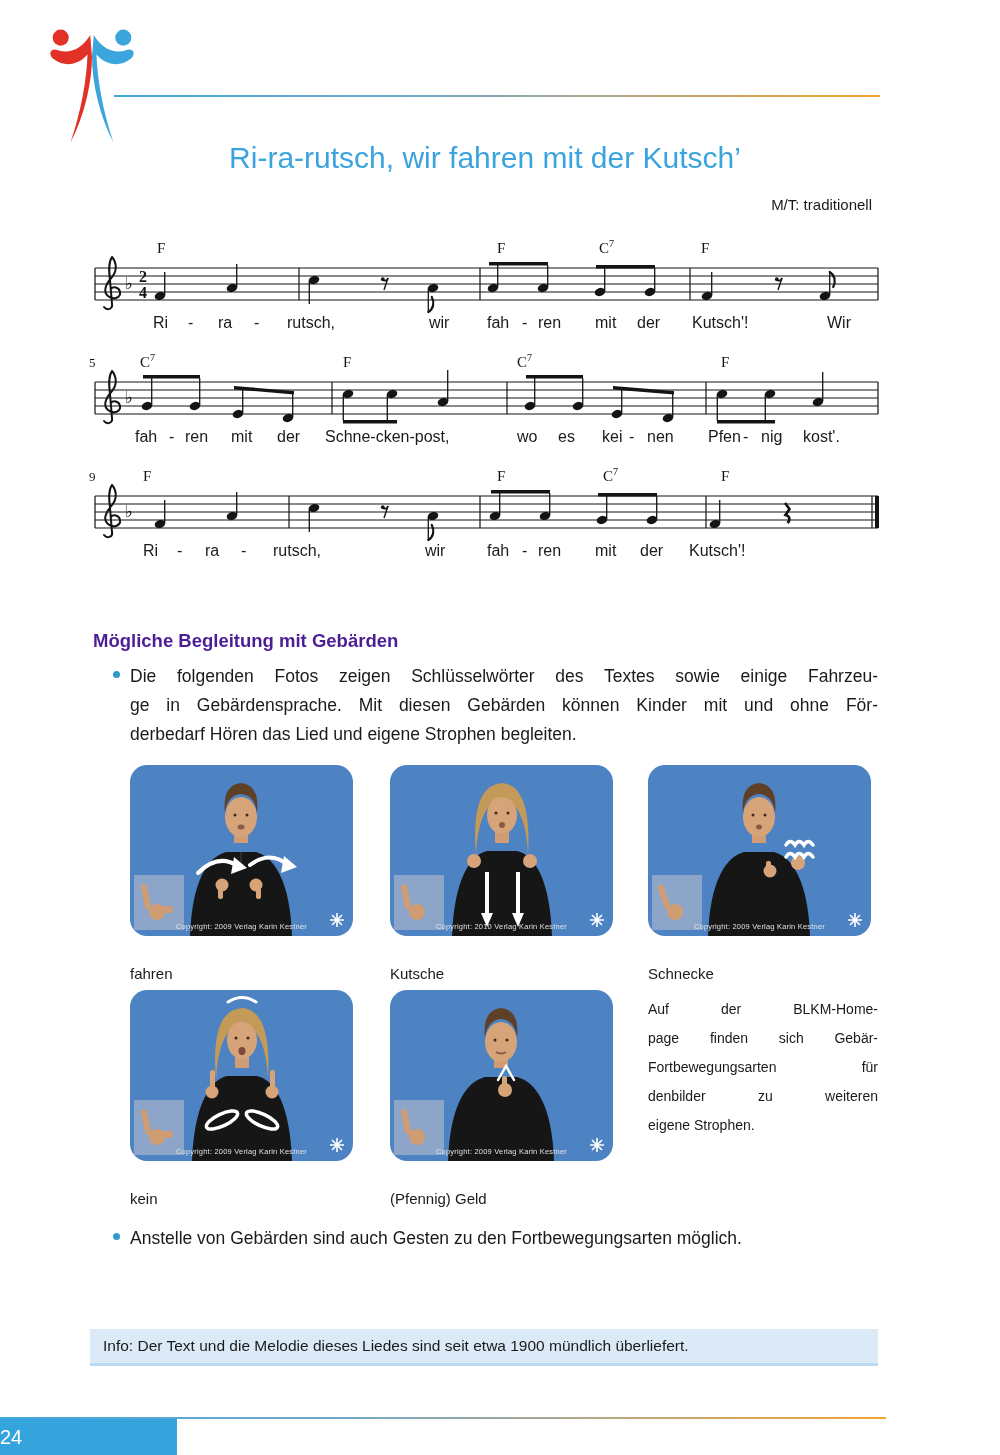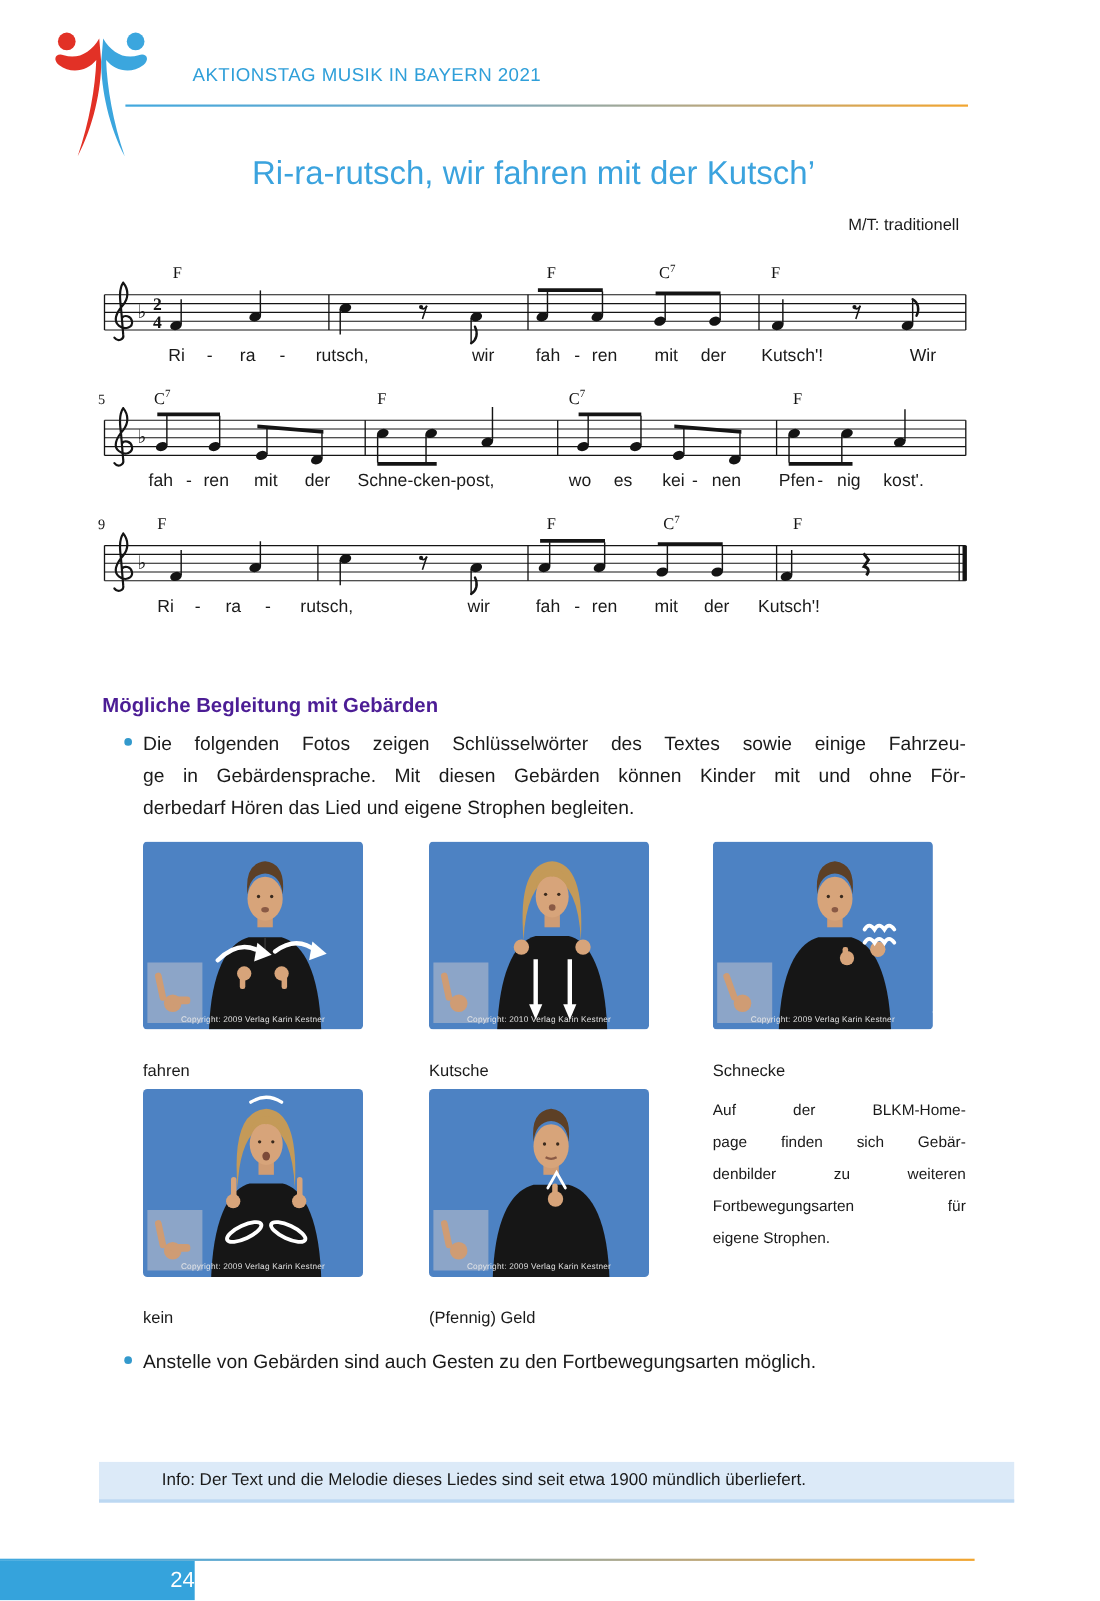--- a/index.html
+++ b/index.html
@@ -12,49 +12,48 @@
     background:linear-gradient(90deg,#41a8de 0%,#74a9c6 40%,#b9a77e 70%,#f2a52f 100%);}
   .song-title{left:0;top:141px;width:970px;text-align:center;font-size:30px;color:#3ba3de;}
   .credit{left:0;top:196px;width:872px;text-align:right;font-size:15px;color:#1a1a1a;}
   
   .sec-heading{left:93px;top:630px;font-size:18.5px;font-weight:bold;color:#4c1d95;}
   .bullet-dot{width:7px;height:7px;border-radius:50%;background:#3399cc;}
   .para{font-size:17.5px;line-height:29px;color:#1a1a1a;}
   .jline{text-align:justify;text-align-last:justify;}
   .side-para{font-size:14px;line-height:29px;}
   
-  .photo{position:absolute;width:200px;height:171px;border-radius:4px;overflow:hidden;}
+  .photo{position:absolute;width:223px;height:171px;border-radius:17px;overflow:hidden;}
   .photo svg{display:block;}
   .photo-copy{position:absolute;left:0;bottom:5px;width:100%;text-align:center;
     font-size:7.5px;color:#e9e9e9;opacity:.95;letter-spacing:.2px;}
   .caption{position:absolute;font-size:15px;color:#1a1a1a;margin-top:23px;}
   
   .info-box{left:90px;top:1329px;width:788px;height:34px;background:#dceaf8;
-    border-bottom:3px solid #bcd8f2;display:flex;align-items:center;padding-left:44px;}
+    border-bottom:3px solid #bcd8f2;display:flex;align-items:center;}
   .info-box span{padding-left:13px;font-size:15.5px;color:#1a1a1a;}
   
   .footer-rule{left:0;top:1417px;width:886px;height:2px;
     background:linear-gradient(90deg,#41a8de 0%,#74a9c6 40%,#b9a77e 70%,#f2a52f 100%);}
   .page-num-box{left:0;top:1419px;width:177px;height:36px;background:#35a3dc;
-    color:#fff;font-size:20px;display:flex;align-items:center;justify-content:flex-end;}
+    color:#fff;font-size:20px;display:flex;align-items:center;justify-content:flex-start;}
   .footer-url{left:0;top:1426px;width:1000px;text-align:center;font-size:16px;color:#2f9fd8;}
 </style>
 </head>
 <body>
 
 <div class="page">
 
   <svg class="abs" style="left:38px;top:26px;" width="108" height="118" viewBox="0 0 104 132">
     <path d="M50,10 C42,24 28,32 14,27 C6,24 2,31 9,37 C22,47 38,43 47,32 C46,60 40,95 28,130 C44,100 52,62 52,34 Z" fill="#e23126"></path>
     <circle cx="17" cy="13" r="9" fill="#e23126"></circle>
     <path d="M54,10 C62,24 76,32 90,27 C98,24 102,31 95,37 C82,47 66,43 57,32 C58,60 64,95 76,130 C60,100 52,62 52,34 Z" fill="#3ba6de"></path>
     <circle cx="87" cy="13" r="9" fill="#3ba6de"></circle>
   </svg>
 
-  <div class="abs brand-text">AKTIONSTAG MUSIK IN BAYERN 2021</div>
   <div class="abs header-rule"></div>
 
   <div class="abs song-title">Ri-ra-rutsch, wir fahren mit der Kutsch’</div>
   <div class="abs credit">M/T: traditionell</div>
 
   <svg id="score-svg" class="abs" style="left:85px;top:225px;" width="800" height="350" viewBox="0 0 800 350">
       <line x1="10" y1="43" x2="793" y2="43" stroke="#141414" stroke-width="1"></line>
       <line x1="10" y1="51" x2="793" y2="51" stroke="#141414" stroke-width="1"></line>
       <line x1="10" y1="59" x2="793" y2="59" stroke="#141414" stroke-width="1"></line>
       <line x1="10" y1="67" x2="793" y2="67" stroke="#141414" stroke-width="1"></line>
@@ -383,22 +382,22 @@
     </svg>
     <div class="photo-copy">Copyright: 2009 Verlag Karin Kestner</div>
   </div>
 
   <div class="caption" style="left:130px;top:1167px;">kein</div>
   <div class="caption" style="left:390px;top:1167px;">(Pfennig) Geld</div>
 
   <div class="abs side-para" style="left:648px;top:995px;width:230px;">
     <div class="jline">Auf der BLKM-Home-</div>
     <div class="jline">page finden sich Gebär-</div>
+    <div class="jline">Fortbewegungsarten für</div>
     <div class="jline">denbilder zu weiteren</div>
-    <div class="jline">Fortbewegungsarten für</div>
     <div>eigene Strophen.</div>
   </div>
 
   <div class="abs bullet-dot" style="left:113px;top:1233px;"></div>
   <div class="abs para" style="left:130px;top:1224px;width:748px;">Anstelle von Gebärden sind auch Gesten zu den Fortbewegungsarten möglich.</div>
 
   <div class="abs info-box">
     <span>Info: Der Text und die Melodie dieses Liedes sind seit etwa 1900 mündlich überliefert.</span>
   </div>
 

